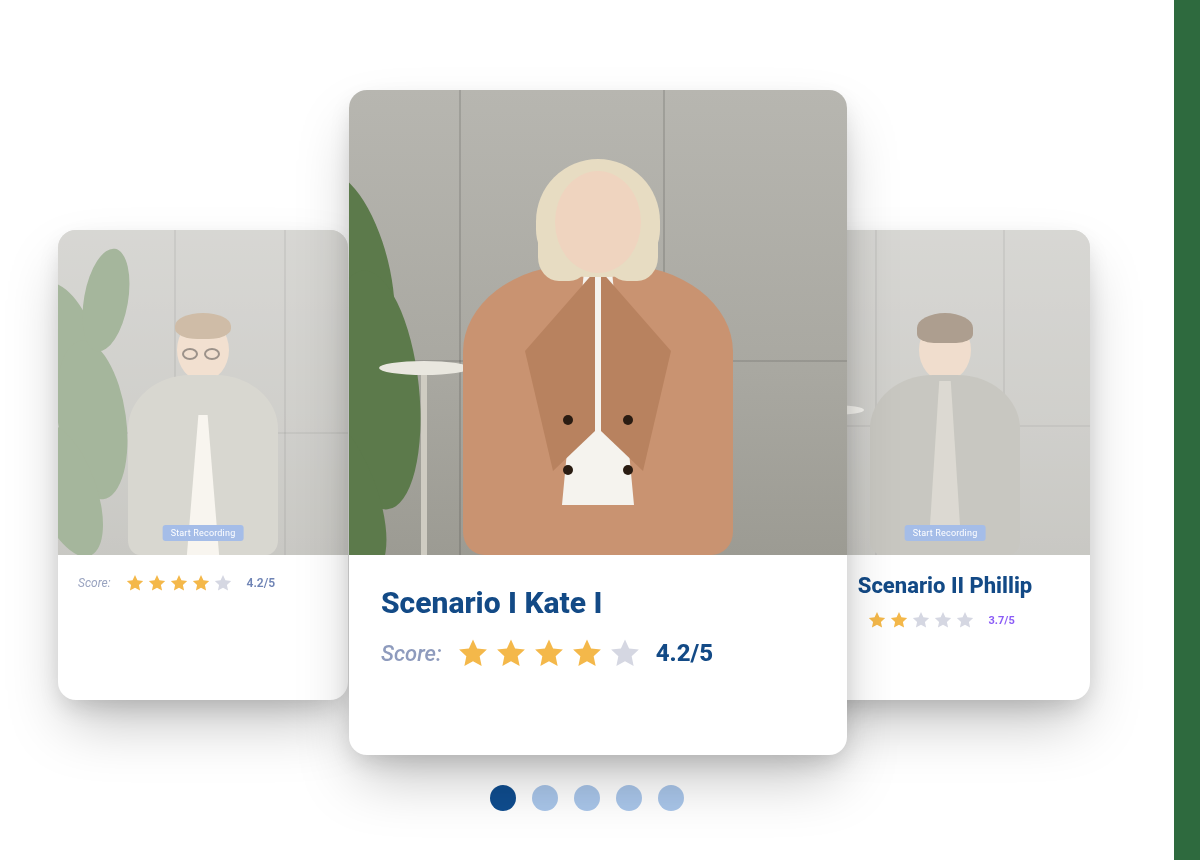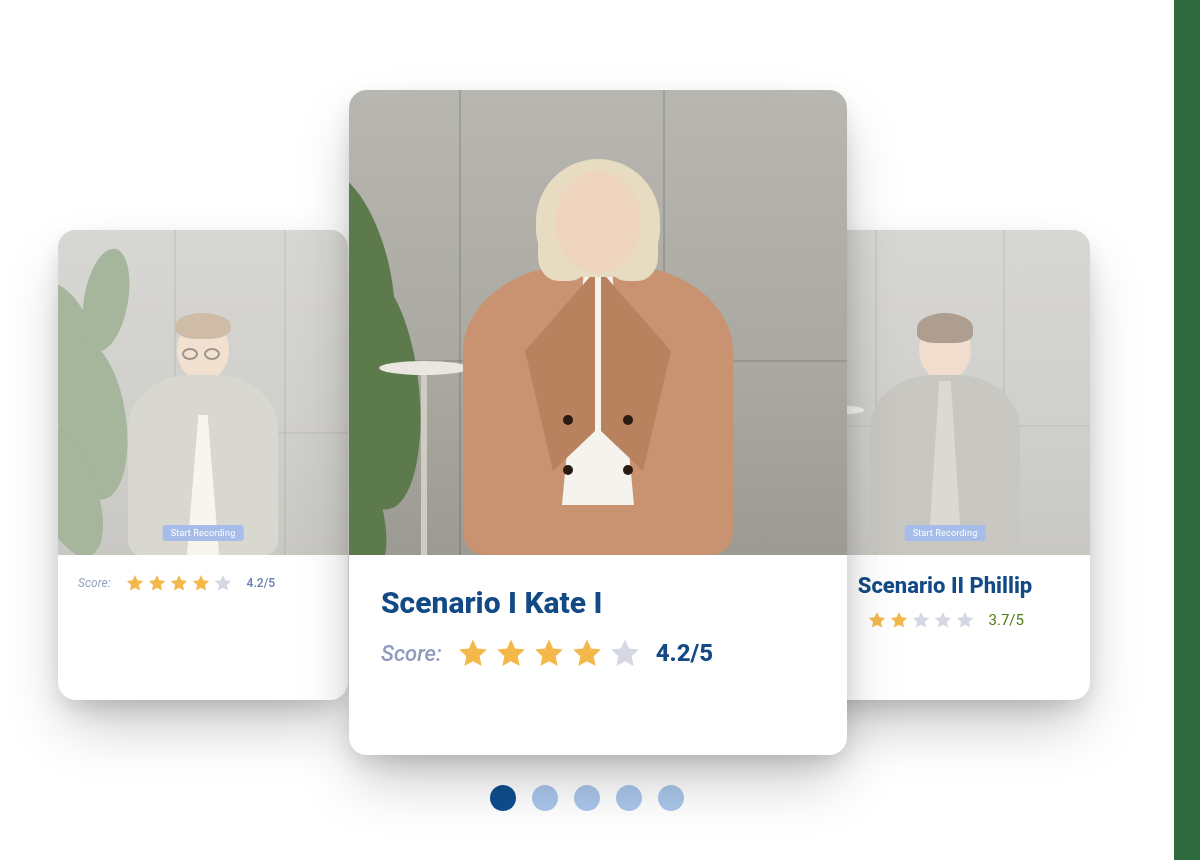--- a/index.html
+++ b/index.html
@@ -84,21 +84,21 @@
   .card-left .score-value { font-size:12px; font-weight:600; color:#6f84b5; }
   .card-left .stars { gap:2px; }
 
   
   .card-right { left:800px; top:185px; width:290px; height:470px; }
   .card-right .thumb { height:325px; }
   .card-right .card-body { padding:18px 20px 26px;text-align:center; }
   .card-right .card-title { font-size:22px; margin-bottom:12px; }
   .card-right .score-label { font-size:12px; }
   .card-right .star svg { width:20px; height:20px; }
-  .card-right .score-value { font-size:15px; font-weight:400; color:#4d7c0f; }
+  .card-right .score-value { font-size:11px; font-weight:700; color:#8b5cf6; }
   .card-right .stars { gap:2px; }
 
   
   .card-center { left:313px; top:45px; width:498px; height:665px; z-index:5;margin-left:36px; }
   .card-center .thumb { height:465px; }
   .card-center .card-body { padding:30px 32px 40px; }
   .card-center .card-title { font-size:30px; margin-bottom:16px; }
   .card-center .score-label { font-size:22px; color:#8e9bbd; font-weight:500; }
   .card-center .star svg { width:34px; height:34px; }
   .card-center .stars { gap:4px; }

